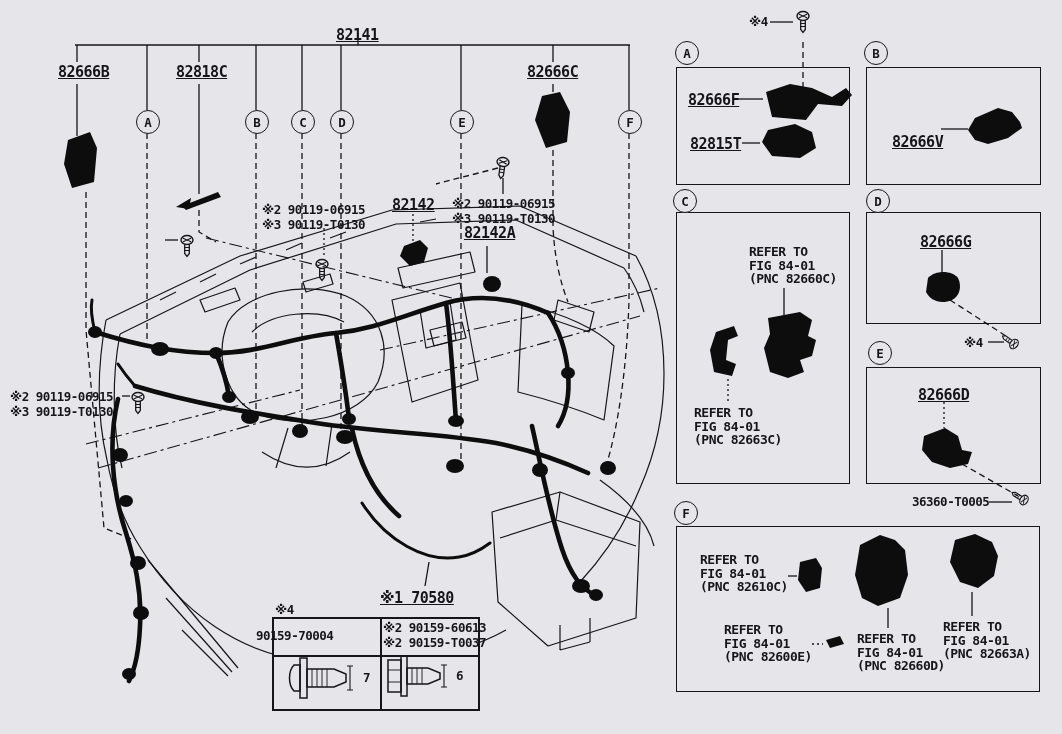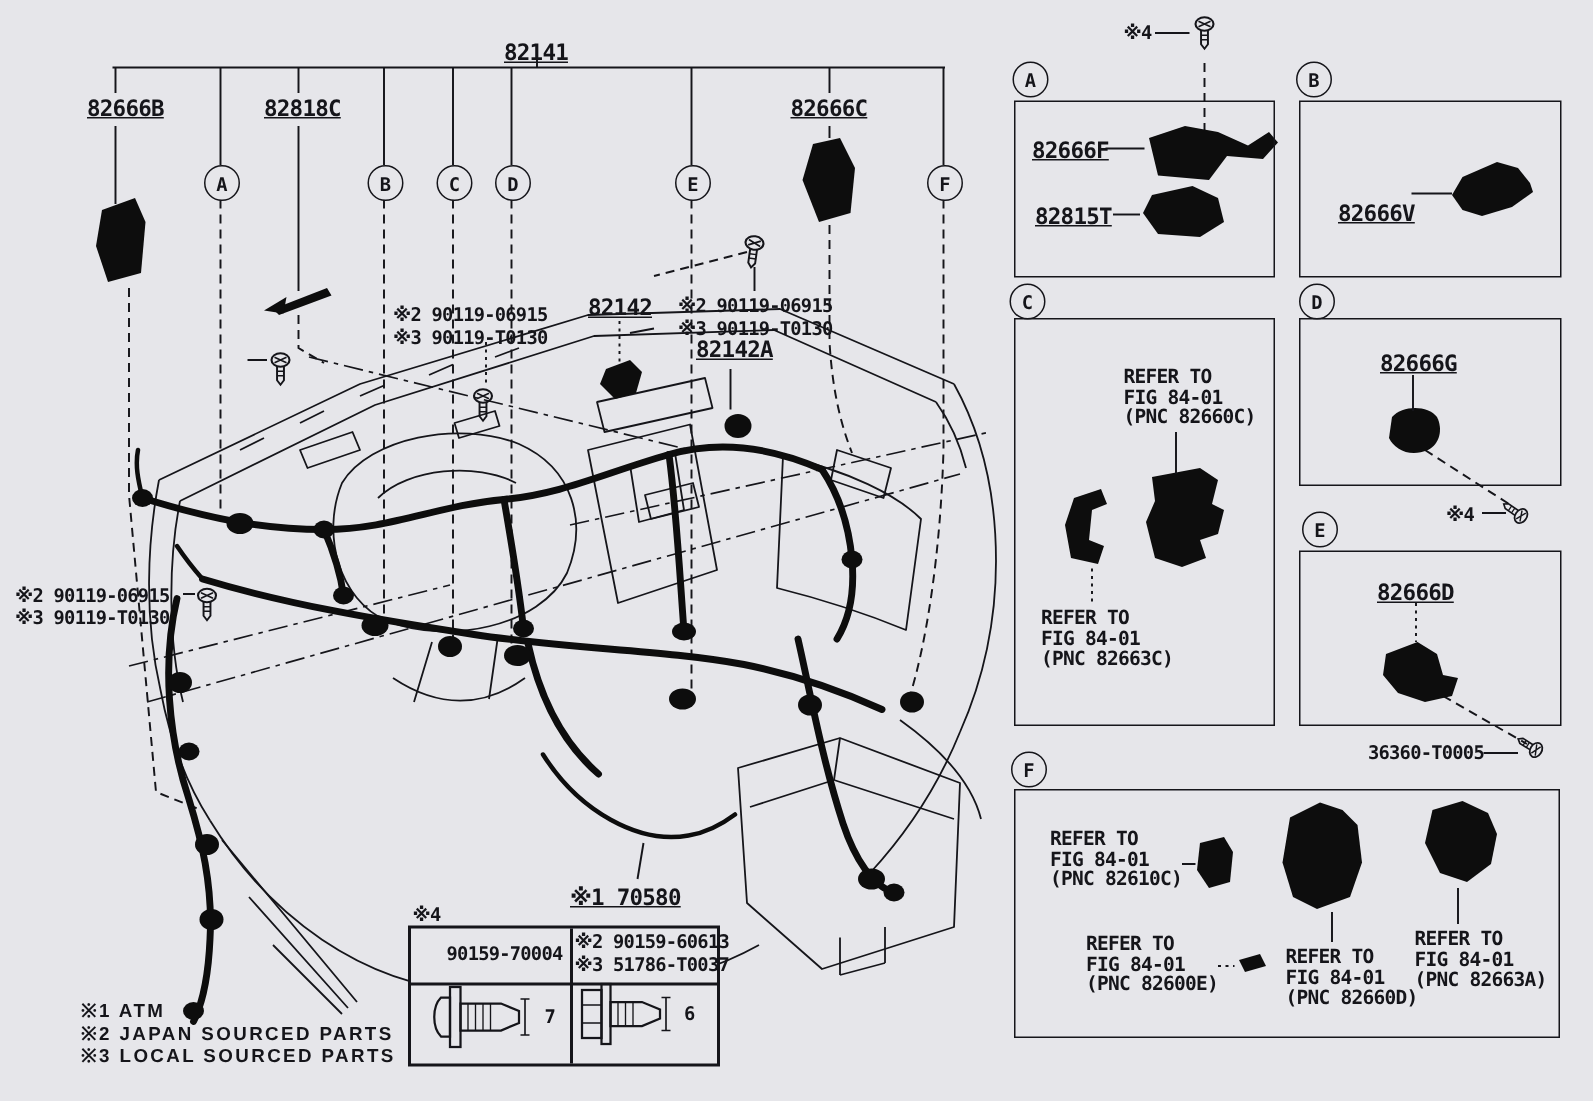--- a/index.html
+++ b/index.html
@@ -275,24 +275,24 @@
   <div>REFER TO</div>
   <div>FIG 84-01</div>
   <div>(PNC 82663A)</div>
 </div>
 
 <div class="lbl note" style="left:275px;top:602px">※4</div>
 <div class="ftable">
   <div class="hsep"></div>
   <div class="vsep"></div>
 </div>
-<div class="lbl note" style="left:269px;top:628px;width:106px;text-align:right">90159-70004</div>
+<div class="lbl note" style="left:256px;top:628px;width:106px;text-align:left">90159-70004</div>
 <div class="lbl note" style="left:383px;top:620px;line-height:15px">
   <div>※2 90159-60613</div>
-  <div>※3 51786-T0037</div>
+  <div>※2 90159-T0037</div>
 </div>
 <svg id="tscrews" width="208" height="94" viewBox="0 0 208 94" style="left:272px;top:617px">
   <g stroke="#15151a" fill="none" transform="translate(24,61)">
     <path d="M-2,-13 C-8,-7 -8,7 -2,13 L4,13 L4,-13 Z" stroke-width="1.5"></path>
     <rect x="4" y="-20" width="7" height="40" stroke-width="1.5"></rect>
     <path d="M11,-9 H38 L50,-4 V4 L38,9 H11 Z" stroke-width="1.5"></path>
     <path d="M16,-9 V9 M21,-9 V9 M26,-9 V9 M31,-9 V9" stroke-width="0.9"></path>
     <path d="M54,-12 V12 M51,-12 H57 M51,12 H57" stroke-width="1.1"></path>
   </g>
   <g stroke="#15151a" fill="none" transform="translate(116,59)">
@@ -300,19 +300,14 @@
     <path d="M0,-6 H13 M0,6 H13" stroke-width="0.9"></path>
     <rect x="13" y="-20" width="6" height="40" stroke-width="1.5"></rect>
     <path d="M19,-8 H40 L52,-3 V3 L40,8 H19 Z" stroke-width="1.5"></path>
     <path d="M24,-8 V8 M29,-8 V8 M34,-8 V8" stroke-width="0.9"></path>
     <path d="M56,-11 V11 M53,-11 H59 M53,11 H59" stroke-width="1.1"></path>
   </g>
 </svg>
 <div class="lbl note" style="left:363px;top:670px">7</div>
 <div class="lbl note" style="left:456px;top:668px">6</div>
 
-<div class="lbl legend" style="left:54px;top:667px">
-  <div>※1 ATM</div>
-  <div>※2 JAPAN SOURCED PARTS</div>
-  <div>※3 LOCAL SOURCED PARTS</div>
-</div>
 
 </div>
 
 </body></html>

